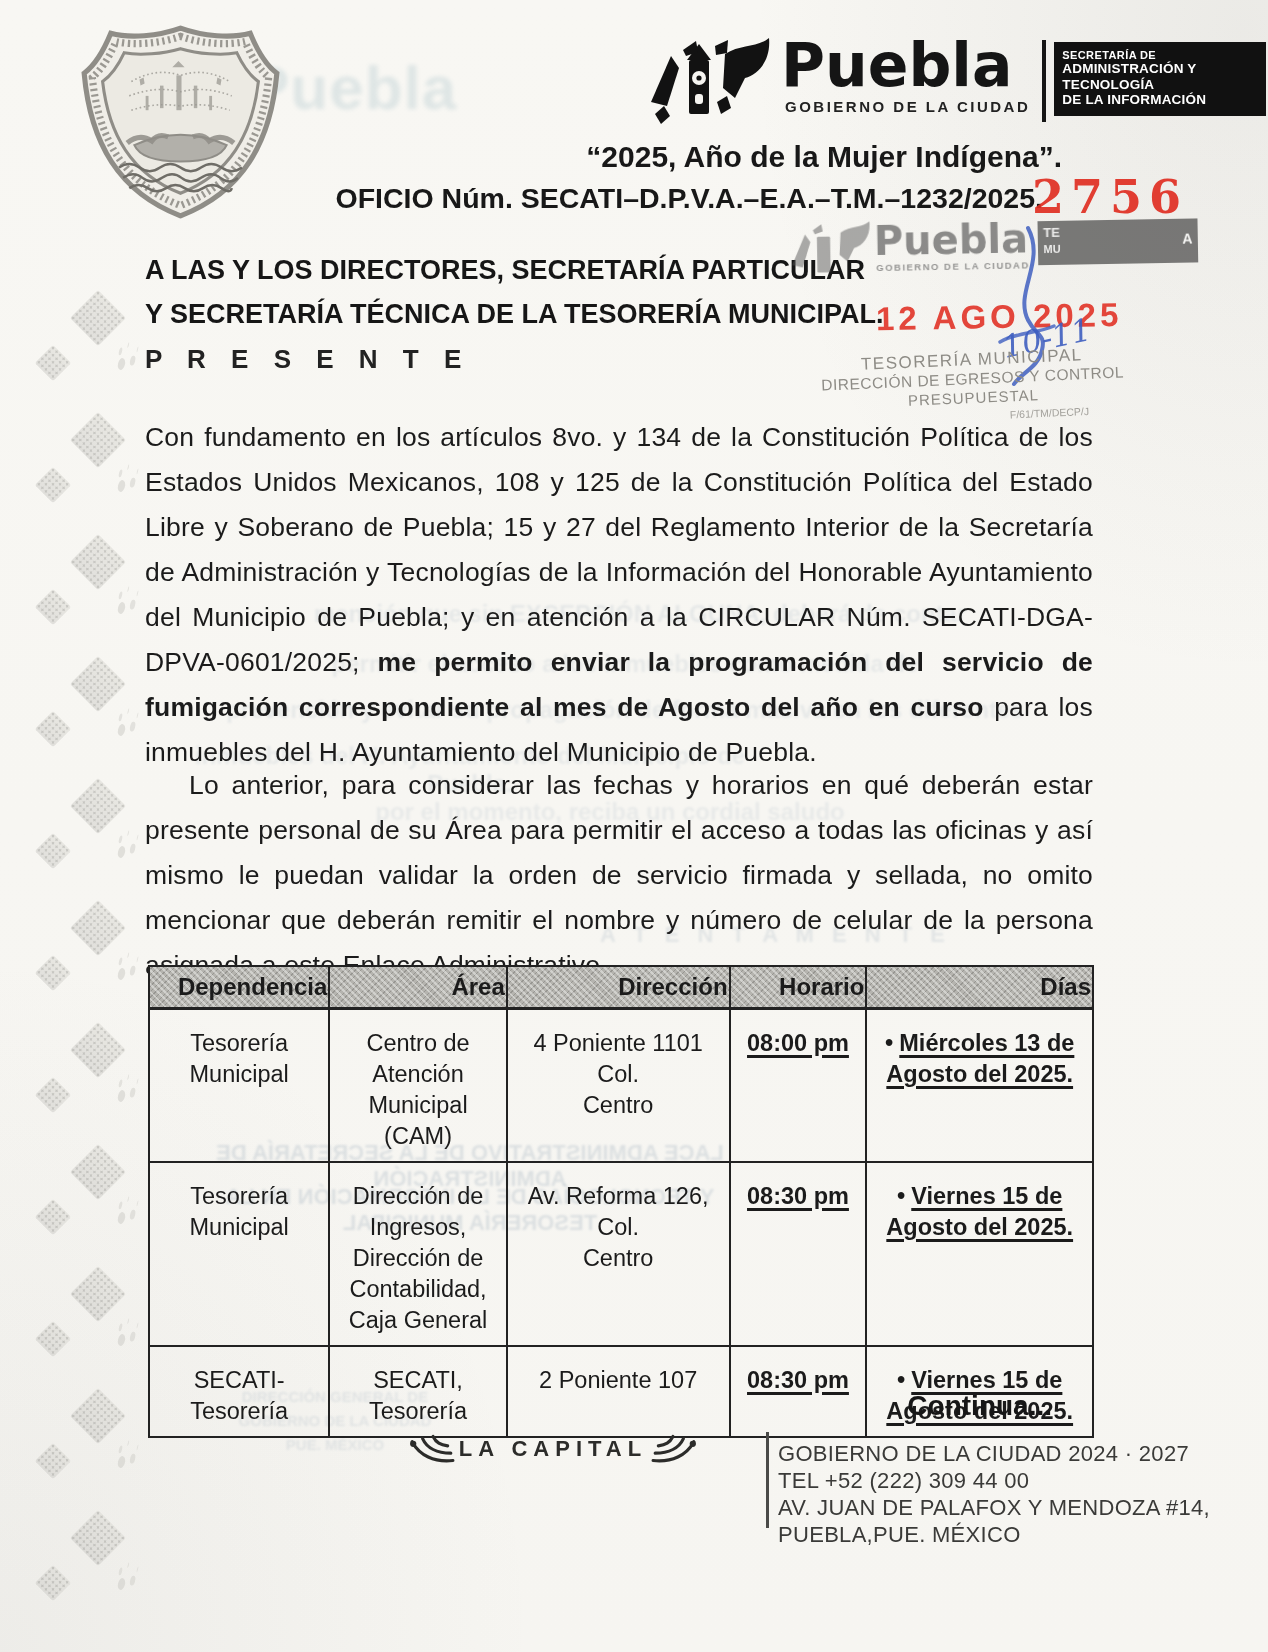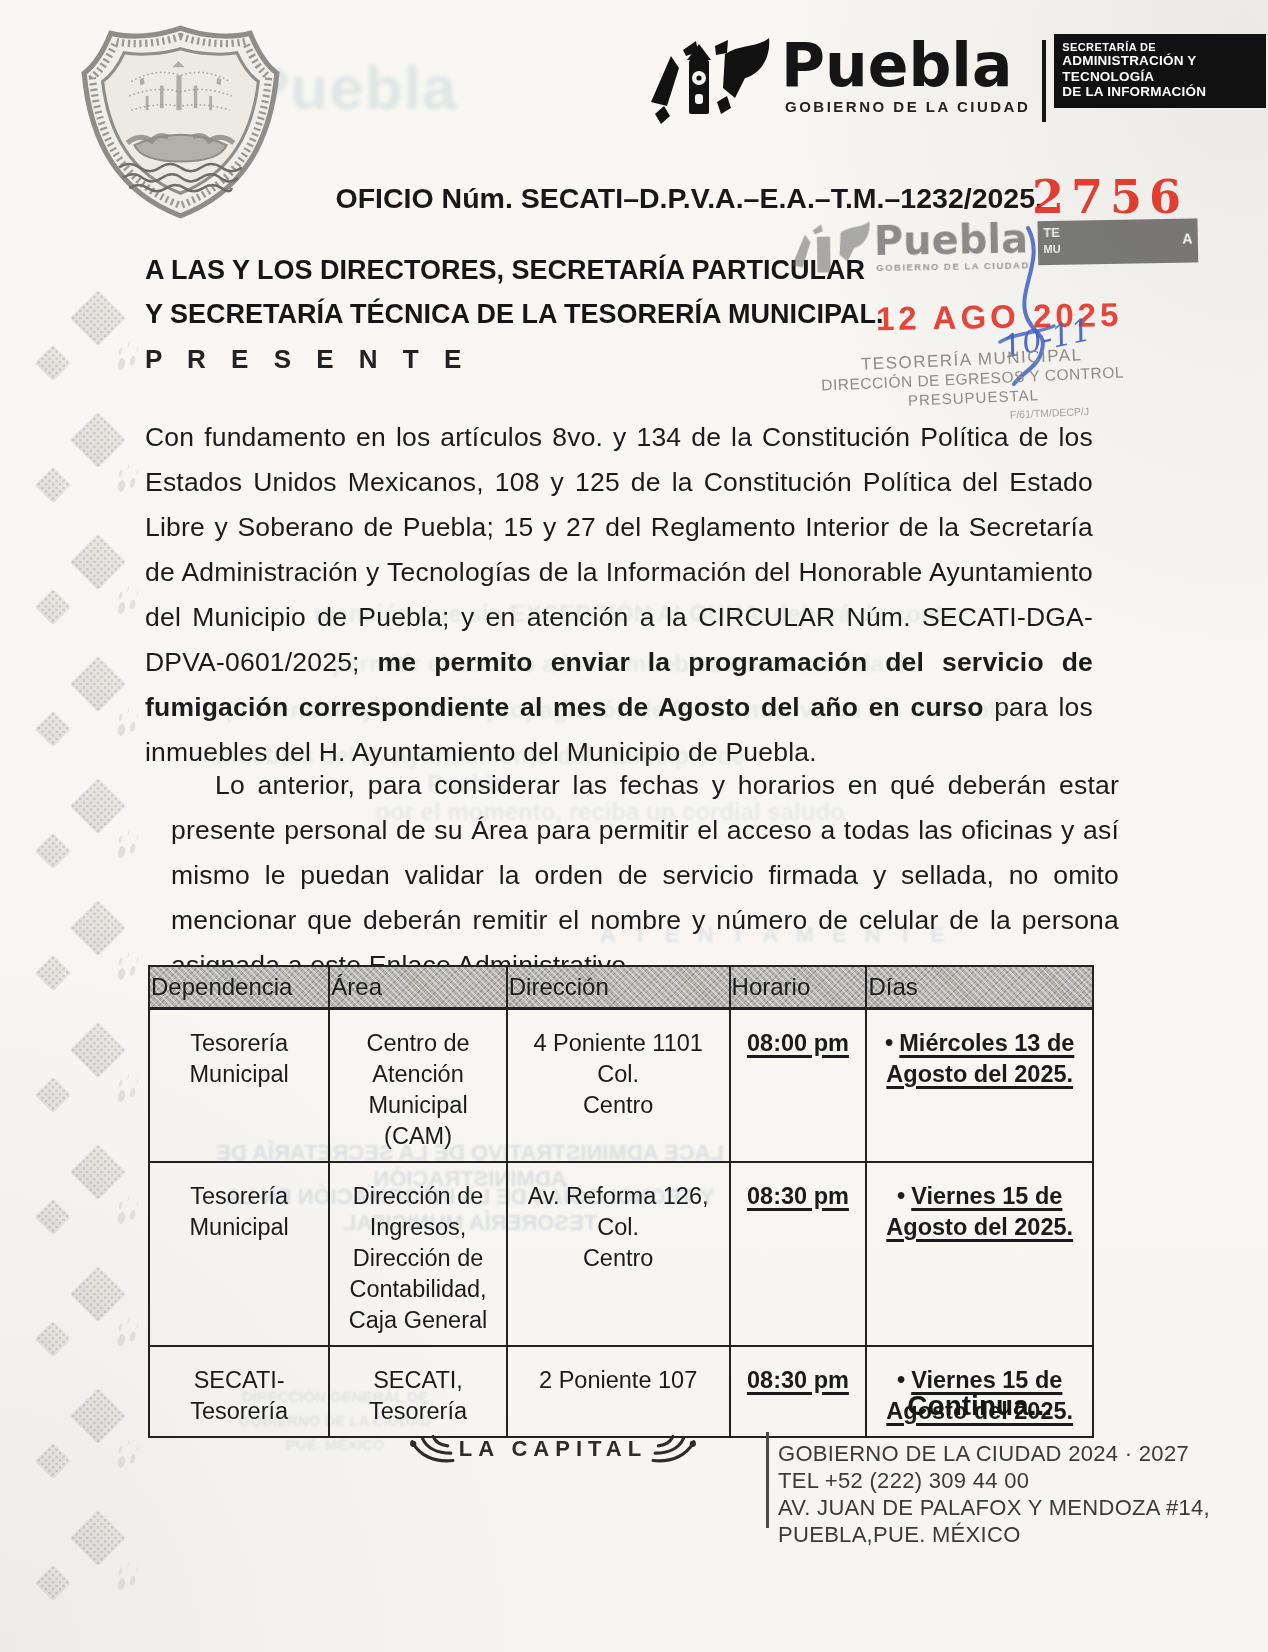--- a/index.html
+++ b/index.html
@@ -49,21 +49,21 @@
   .g-f3{left:195px;top:1436px;width:280px;text-align:center;font-size:15px;opacity:.16;}
   
   .crest{position:absolute;left:78px;top:22px;width:205px;height:200px;}
   
   .brand{position:absolute;left:645px;top:34px;height:110px;display:flex;align-items:flex-start;}
   .brand-icon{width:130px;height:100px;margin-top:2px;}
   .brand-words{margin-left:6px;}
   .brand-wordmark{font-size:60px;font-weight:bold;letter-spacing:0px;color:#151515;line-height:62px;font-family:"DejaVu Sans","Liberation Sans",sans-serif;}
   .brand-sub{font-size:15px;font-weight:bold;letter-spacing:2.5px;color:#222;margin-top:2px;margin-left:4px;}
   .brand-divider{width:4px;height:82px;background:#151515;margin:6px 8px 0 12px;}
-  .brand-box{background:#111;color:#fff;width:196px;padding:7px 8px 8px 8px;}
+  .brand-box{background:#111;color:#fff;margin-top:8px;width:196px;padding:7px 8px 8px 8px;}
   .brand-box .l1{font-size:11px;font-weight:bold;letter-spacing:.4px;}
   .brand-box .l2,.brand-box .l3{font-size:13.5px;font-weight:bold;letter-spacing:.2px;line-height:15.5px;}
   
   .motto{position:absolute;right:206px;top:140px;font-size:30px;font-weight:bold;color:#181818;}
   .oficio{position:absolute;right:225px;top:182px;font-size:28.5px;font-weight:bold;color:#181818;}
   .folio{position:absolute;left:1032px;top:170px;font-size:46px;font-weight:bold;color:#e02f23;
     font-family:"DejaVu Serif","Liberation Serif",serif;letter-spacing:7px;opacity:.92;}
   
   .recipient{position:absolute;left:145px;top:248px;}
   .recipient .r1,.recipient .r2{font-size:27px;font-weight:bold;line-height:44px;color:#161616;}
@@ -86,28 +86,28 @@
   .stamp-office{position:absolute;left:818px;top:350px;width:310px;text-align:center;color:#8e8c86;
     transform:rotate(-2.5deg);line-height:19px;}
   .stamp-office .o1{font-size:17px;letter-spacing:1.5px;}
   .stamp-office .o2{font-size:15.5px;letter-spacing:.5px;}
   .stamp-office .o3{font-size:15px;letter-spacing:1px;}
   .stamp-office .o4{font-size:10.5px;text-align:right;padding-right:40px;opacity:.8;}
   
   .p1,.p2{position:absolute;left:145px;width:948px;font-size:26.5px;line-height:45px;
     text-align:justify;color:#1b1b1b;letter-spacing:.2px;}
   .p1{top:388px;}
-  .p2{top:736px;text-indent:44px;margin-left:26px;}
+  .p2{top:736px;text-indent:44px;}
   .b{font-weight:bold;}
   
   .tbl{position:absolute;left:148px;top:965px;width:946px;border-collapse:collapse;
     font-size:23.5px;color:#1b1b1b;}
   .tbl th,.tbl td{border:2.5px solid #222;}
   .tbl th{
-    height:38px;font-size:24px;font-weight:normal;text-align:left;
+    height:38px;font-size:24px;font-weight:bold;text-align:right;
     background:
       repeating-linear-gradient(45deg, rgba(255,255,255,.38) 0 2px, rgba(0,0,0,0) 2px 5px),
       repeating-linear-gradient(-45deg, rgba(70,70,68,.28) 0 1px, rgba(0,0,0,0) 1px 4px),
       #b5b4af;
     border-bottom-width:3.5px;
   }
   .tbl td{vertical-align:top;text-align:center;padding:18px 6px 9px 6px;line-height:31px;white-space:pre-line;}
   .c-dep{width:19.1%;}.c-area{width:18.8%;}.c-dir{width:23.6%;}.c-hor{width:14.5%;}.c-dias{width:24%;}
   .hor{font-weight:bold;text-decoration:underline;text-underline-offset:4px;text-decoration-thickness:2.5px;}
   .dias-txt{font-weight:bold;text-decoration:underline;text-underline-offset:4px;text-decoration-thickness:2.5px;}
@@ -249,20 +249,21 @@
       <div class="brand-sub">GOBIERNO DE LA CIUDAD</div>
     </div>
     <div class="brand-divider"></div>
     <div class="brand-box">
       <div class="l1">SECRETARÍA DE</div>
       <div class="l2">ADMINISTRACIÓN Y TECNOLOGÍA</div>
       <div class="l3">DE LA INFORMACIÓN</div>
     </div>
   </div>
 
+  <div class="motto">“2025, Año de la Mujer Indígena”.</div>
   <div class="oficio">OFICIO Núm. SECATI–D.P.V.A.–E.A.–T.M.–1232/2025.</div>
   <div class="folio">2756</div>
 
   <div class="recipient">
     <div class="r1">A LAS Y LOS DIRECTORES, SECRETARÍA PARTICULAR</div>
     <div class="r2">Y SECRETARÍA TÉCNICA DE LA TESORERÍA MUNICIPAL.</div>
     <div class="r3">P R E S E N T E</div>
   </div>
 
   <div class="stamp-brand">

